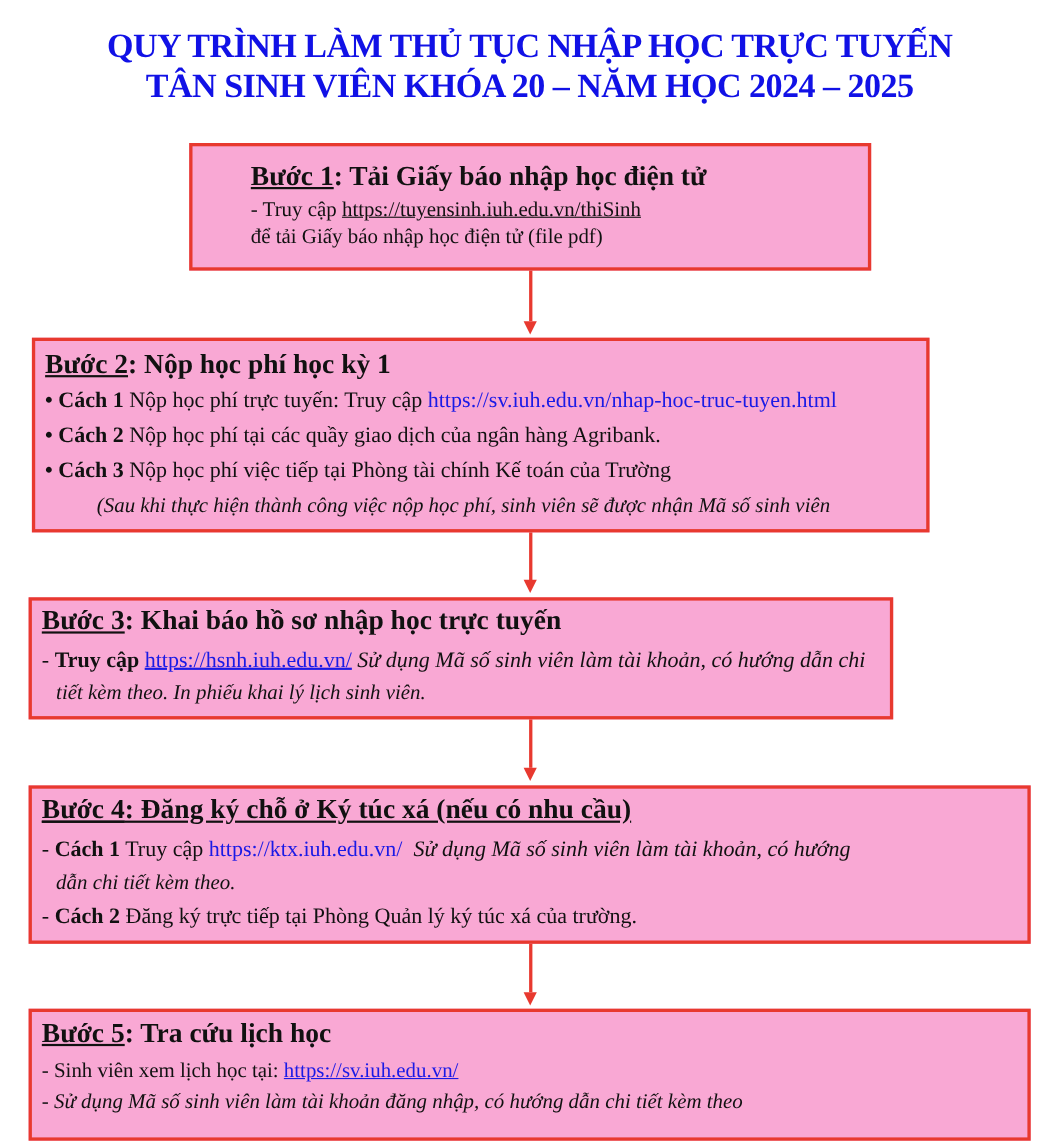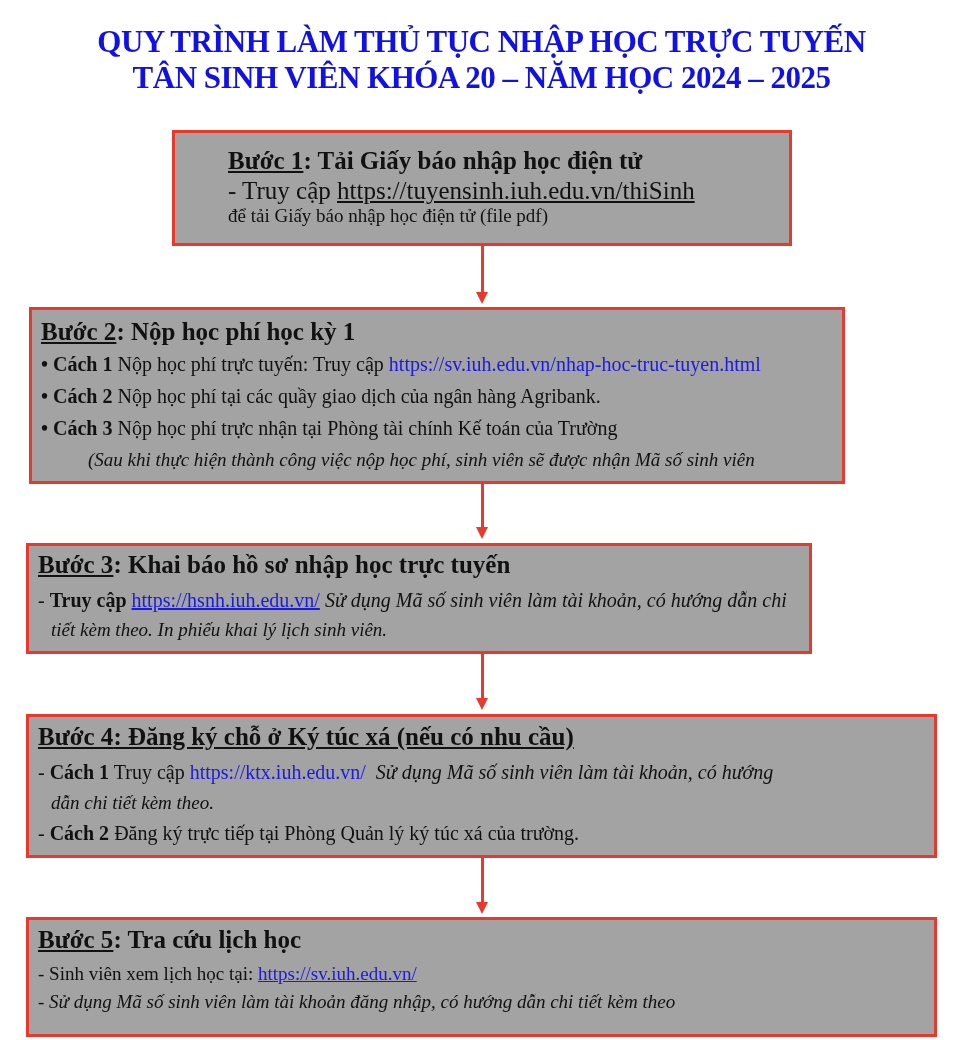--- a/index.html
+++ b/index.html
@@ -1,18 +1,18 @@
 <!DOCTYPE html>
 <html><head>
 <meta charset="utf-8">
 <style>
   html,body{margin:0;padding:0;background:#ffffff;}
   body{width:963px;height:1040px;position:relative;overflow:hidden;font-family:"Liberation Serif","DejaVu Serif",serif;color:#111;}
   .title{position:absolute;left:0;width:963px;text-align:center;color:#1111e6;font-weight:bold;font-size:31px;letter-spacing:-0.5px;line-height:36px;}
-  .box{position:absolute;border:3px solid #e8392f;box-sizing:border-box;background:#a3a3a3;}
+  .box{position:absolute;border:3px solid #e8392f;box-sizing:border-box;background:#f9a8d4;}
   .line{position:absolute;white-space:nowrap;font-size:20px;line-height:24px;}
   .head{font-size:25px;font-weight:bold;line-height:28px;}
   .u{text-decoration:underline;}
   .b{font-weight:bold;}
   .i{font-style:italic;}
   .link-blue{color:#1a1ae6;}
   .link-blue-u{color:#1a1ae6;text-decoration:underline;}
   .link-black-u{color:#111;text-decoration:underline;}
   .arrow{position:absolute;width:3px;background:#e8392f;}
   .arrowhead{position:absolute;width:0;height:0;border-left:6px solid transparent;border-right:6px solid transparent;border-top:12px solid #e8392f;}
@@ -20,41 +20,41 @@
 </head>
 <body>
 
 <div class="title" style="top:24px;">QUY TRÌNH LÀM THỦ TỤC NHẬP HỌC TRỰC TUYẾN</div>
 <div class="title" style="top:60px;">TÂN SINH VIÊN KHÓA 20 – NĂM HỌC 2024 – 2025</div>
 
 <div class="box" style="left:172px;top:130px;width:620px;height:116px;">
   <div class="line head" style="left:53px;top:14px;">
     <span class="u">Bước 1</span><span>: Tải Giấy báo nhập học điện tử</span>
   </div>
-  <div class="line" style="left:53px;top:46px;font-size:25px;">
+  <div class="line" style="left:53px;top:46px;font-size:19px;">
     <span>- Truy cập </span><span class="link-black-u">https://tuyensinh.iuh.edu.vn/thiSinh</span>
   </div>
   <div class="line" style="left:53px;top:71px;font-size:19px;">để tải Giấy báo nhập học điện tử (file pdf)</div>
 </div>
 
 <div class="arrow" style="left:481px;top:246px;height:46px;"></div>
 <div class="arrowhead" style="left:476px;top:292px;"></div>
 
 <div class="box" style="left:29px;top:307px;width:816px;height:177px;">
   <div class="line head" style="left:9px;top:8px;">
     <span class="u">Bước 2</span><span>: Nộp học phí học kỳ 1</span>
   </div>
   <div class="line" style="left:9px;top:42px;">
     <span class="b">• </span><span class="b">Cách 1</span><span> Nộp học phí trực tuyến: Truy cập </span><span class="link-blue">https://sv.iuh.edu.vn/nhap-hoc-truc-tuyen.html</span>
   </div>
   <div class="line" style="left:9px;top:74px;">
     <span class="b">• </span><span class="b">Cách 2</span><span> Nộp học phí tại các quầy giao dịch của ngân hàng Agribank.</span>
   </div>
   <div class="line" style="left:9px;top:106px;">
-    <span class="b">• </span><span class="b">Cách 3</span><span> Nộp học phí trực nhận tại Phòng tài chính Kế toán của Trường</span>
+    <span class="b">• </span><span class="b">Cách 3</span><span> Nộp học phí việc tiếp tại Phòng tài chính Kế toán của Trường</span>
   </div>
   <div class="line i" style="left:56px;top:138px;font-size:19px;">(Sau khi thực hiện thành công việc nộp học phí, sinh viên sẽ được nhận Mã số sinh viên</div>
 </div>
 
 <div class="arrow" style="left:481px;top:484px;height:44px;"></div>
 <div class="arrowhead" style="left:476px;top:527px;"></div>
 
 <div class="box" style="left:26px;top:543px;width:786px;height:111px;">
   <div class="line head" style="left:9px;top:5px;">
     <span class="u">Bước 3</span><span>: Khai báo hồ sơ nhập học trực tuyến</span>

